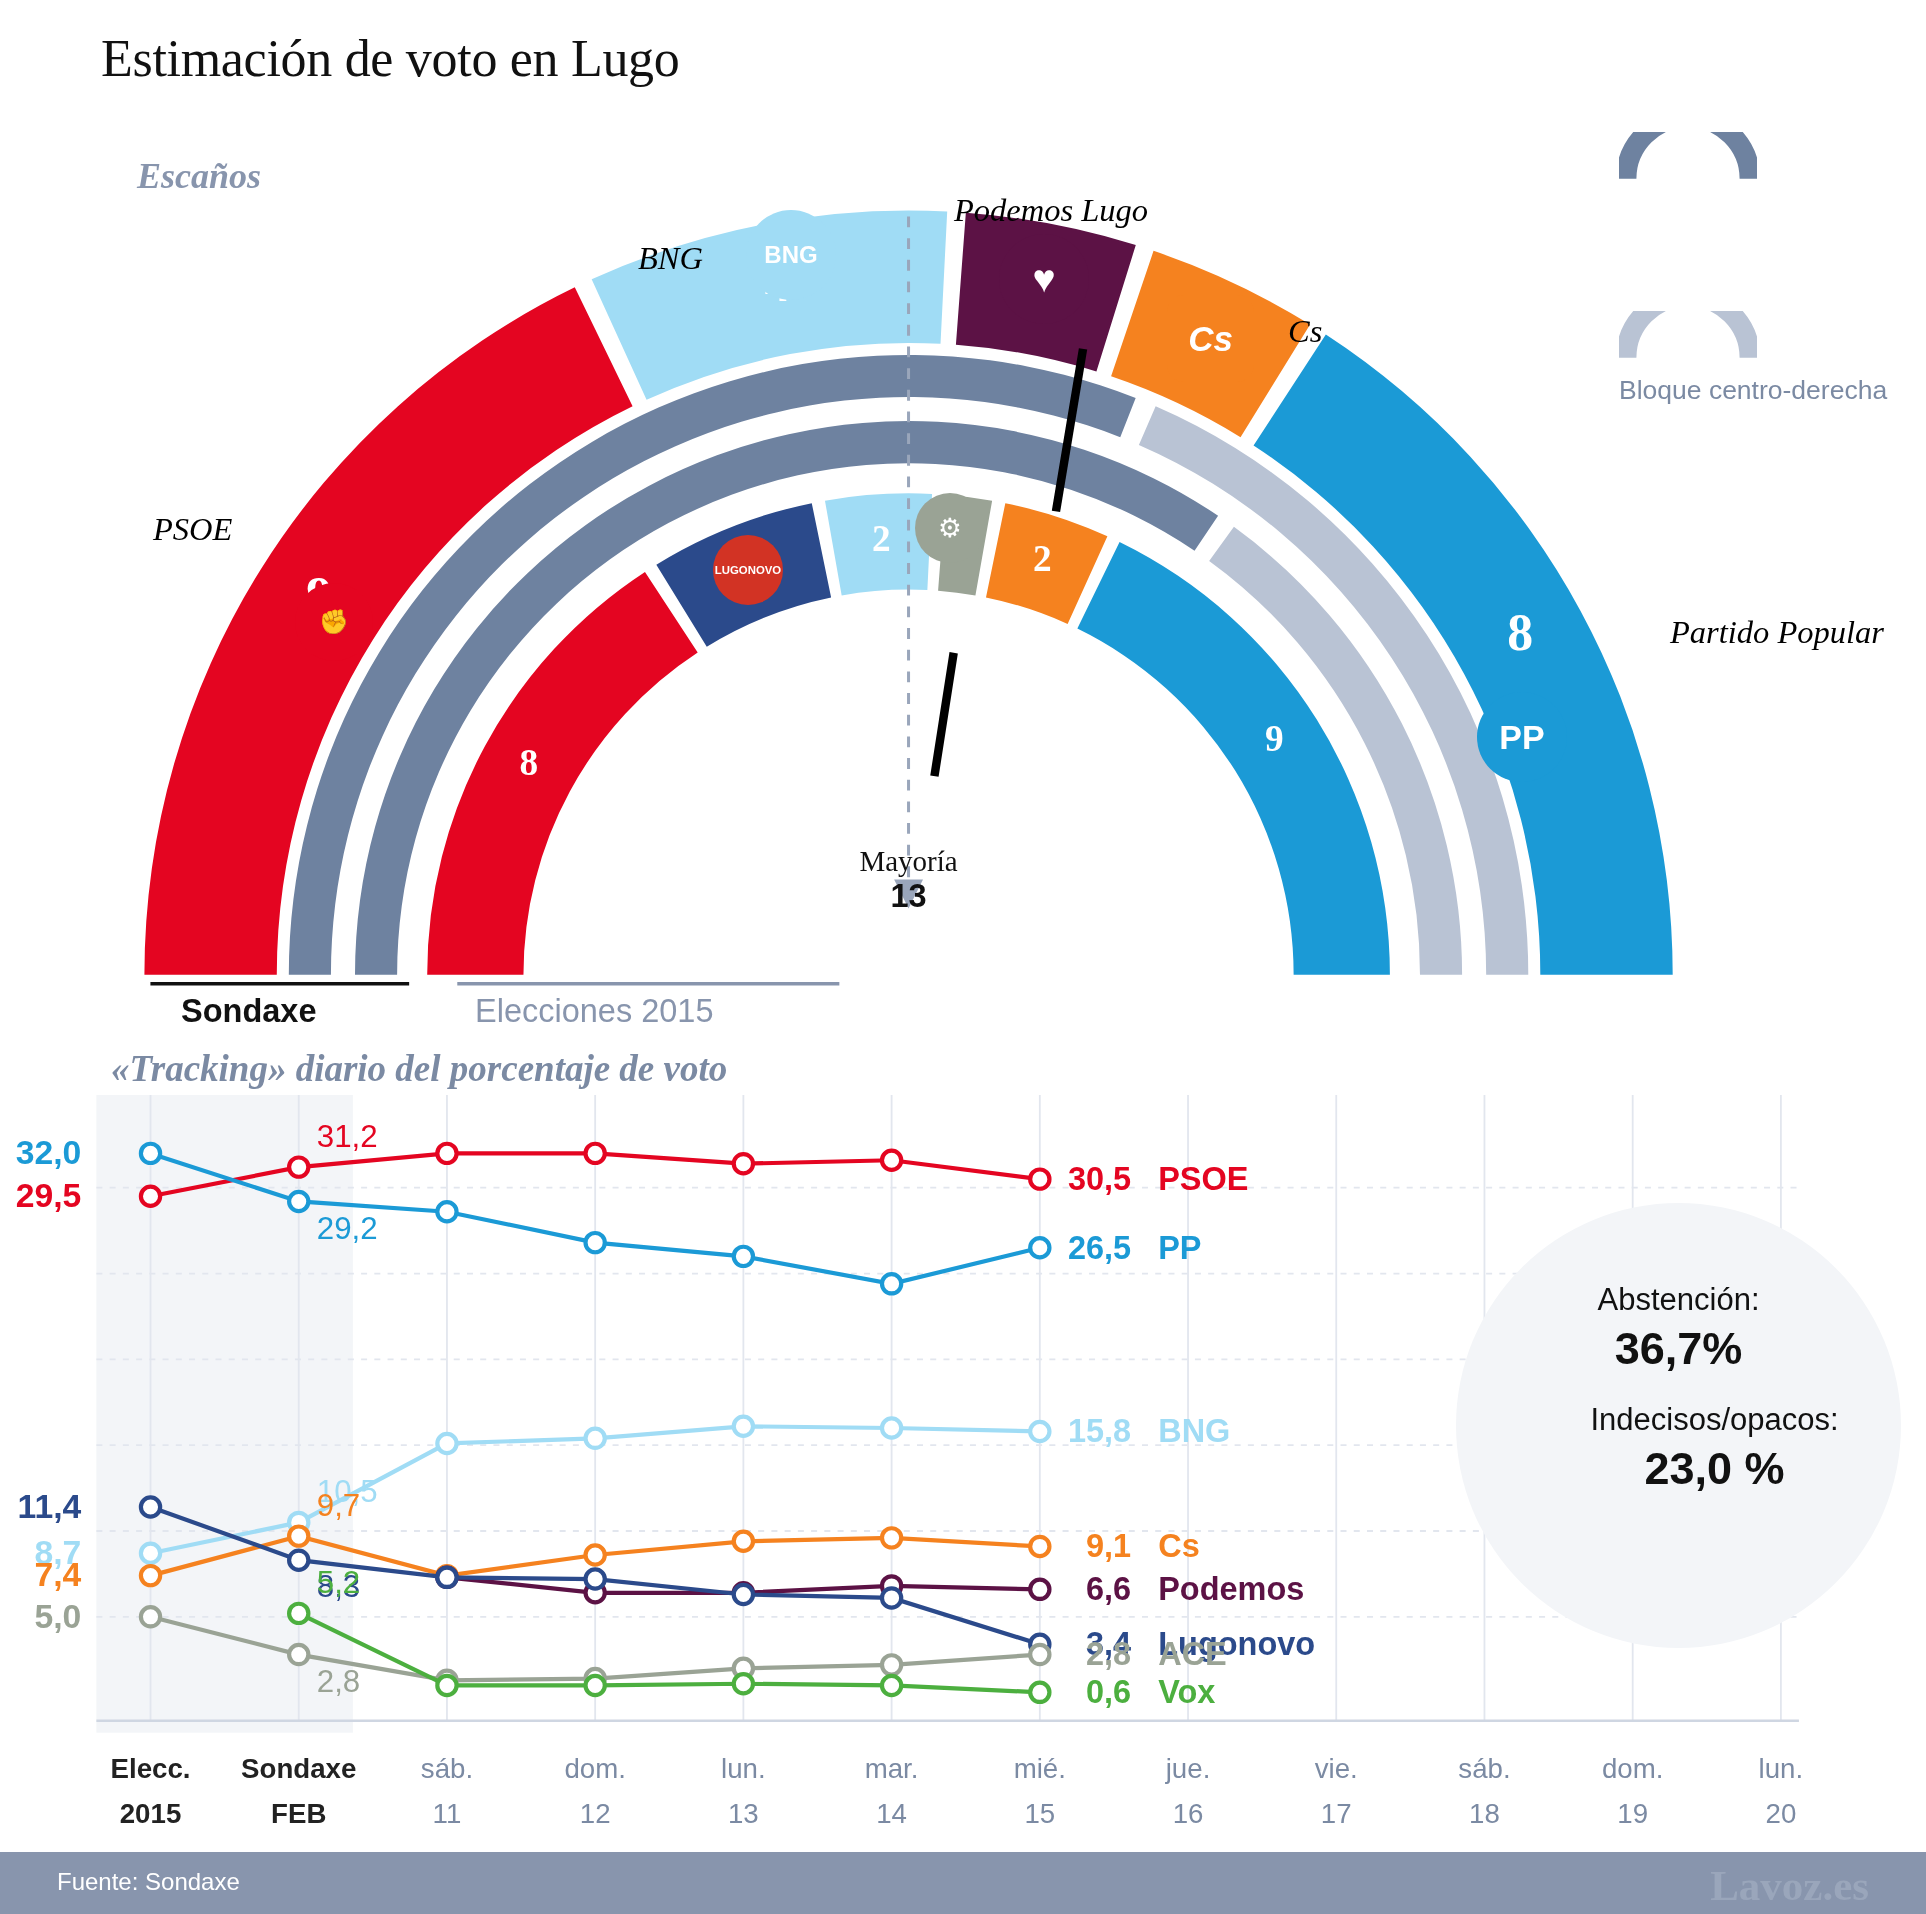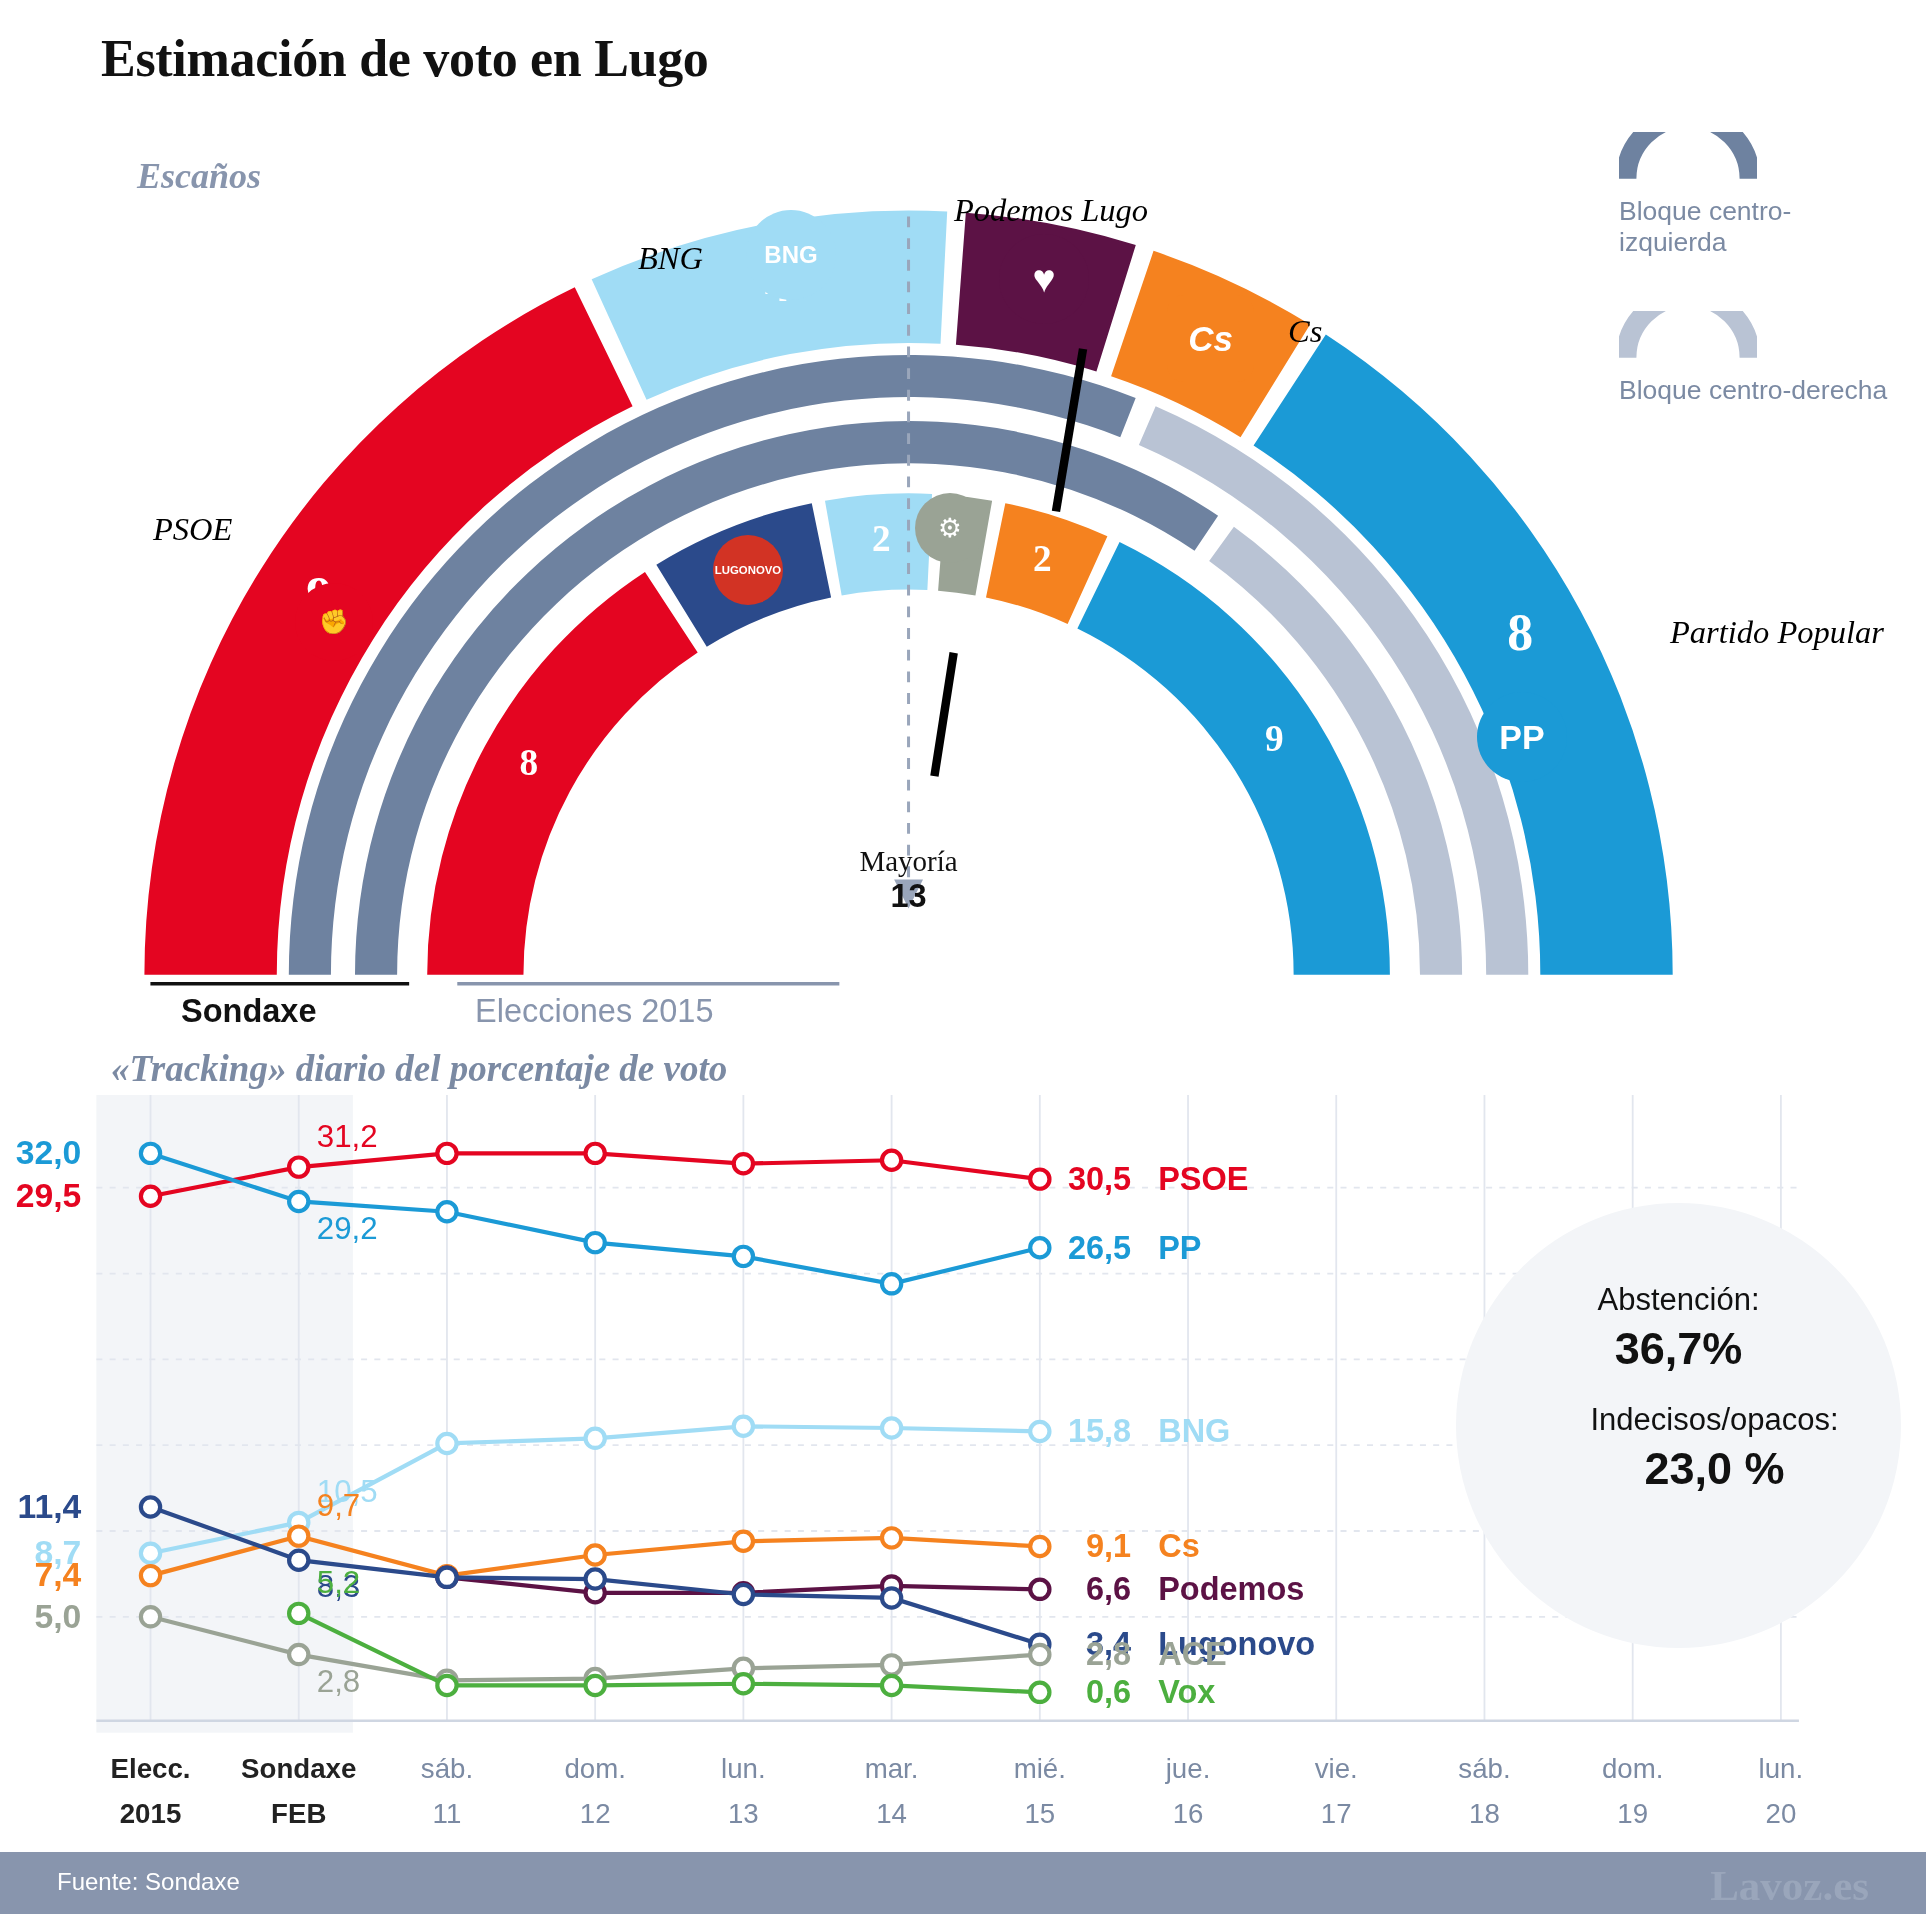--- a/index.html
+++ b/index.html
@@ -8,21 +8,21 @@
     background:#ffffff;
     font-family:"Liberation Sans", sans-serif;
     position:relative;
     overflow:hidden;
   }
   .abs{position:absolute;}
   
   #page-title{
     left:101px;top:29px;
     font-family:"Liberation Serif", serif;
-    font-weight:bold;font-size:52px;color:#111;
+    font-weight:normal;font-size:52px;color:#111;
     letter-spacing:-0.3px;
   }
   #escanos-label{
     left:137px;top:155px;
     font-family:"Liberation Serif", serif;
     font-style:italic;font-weight:bold;font-size:36px;color:#8895ad;
   }
   
   #arc-area{left:0;top:90px;width:1926px;height:939px;}
   #arc-svg{position:absolute;left:0;top:0;}
@@ -182,21 +182,20 @@
   </div>
   <div class="abs" style="left:475px;top:903px;">
     <span class="src-label2">Elecciones 2015</span>
   </div>
 </div>
 
 <div class="abs" style="left:1619px;top:132px;width:277px;">
   <svg width="138" height="54" viewBox="0 0 230 90">
     <path d="M 12 78 A 103 103 0 0 1 218 78" fill="none" stroke="#6e82a0" stroke-width="34"></path>
   </svg>
-  <div class="legend-text" style="margin-top:8.4px;">Bloque centro-izquierda</div>
 </div>
 <div class="abs" style="left:1619px;top:311px;width:283px;">
   <svg width="138" height="54" viewBox="0 0 230 90">
     <path d="M 12 78 A 103 103 0 0 1 218 78" fill="none" stroke="#b9c3d4" stroke-width="34"></path>
   </svg>
   <div class="legend-text" style="margin-top:8.4px;">Bloque centro-derecha</div>
 </div>
 
 <div class="abs" id="tracking-title">«Tracking» diario del porcentaje de voto</div>
 

